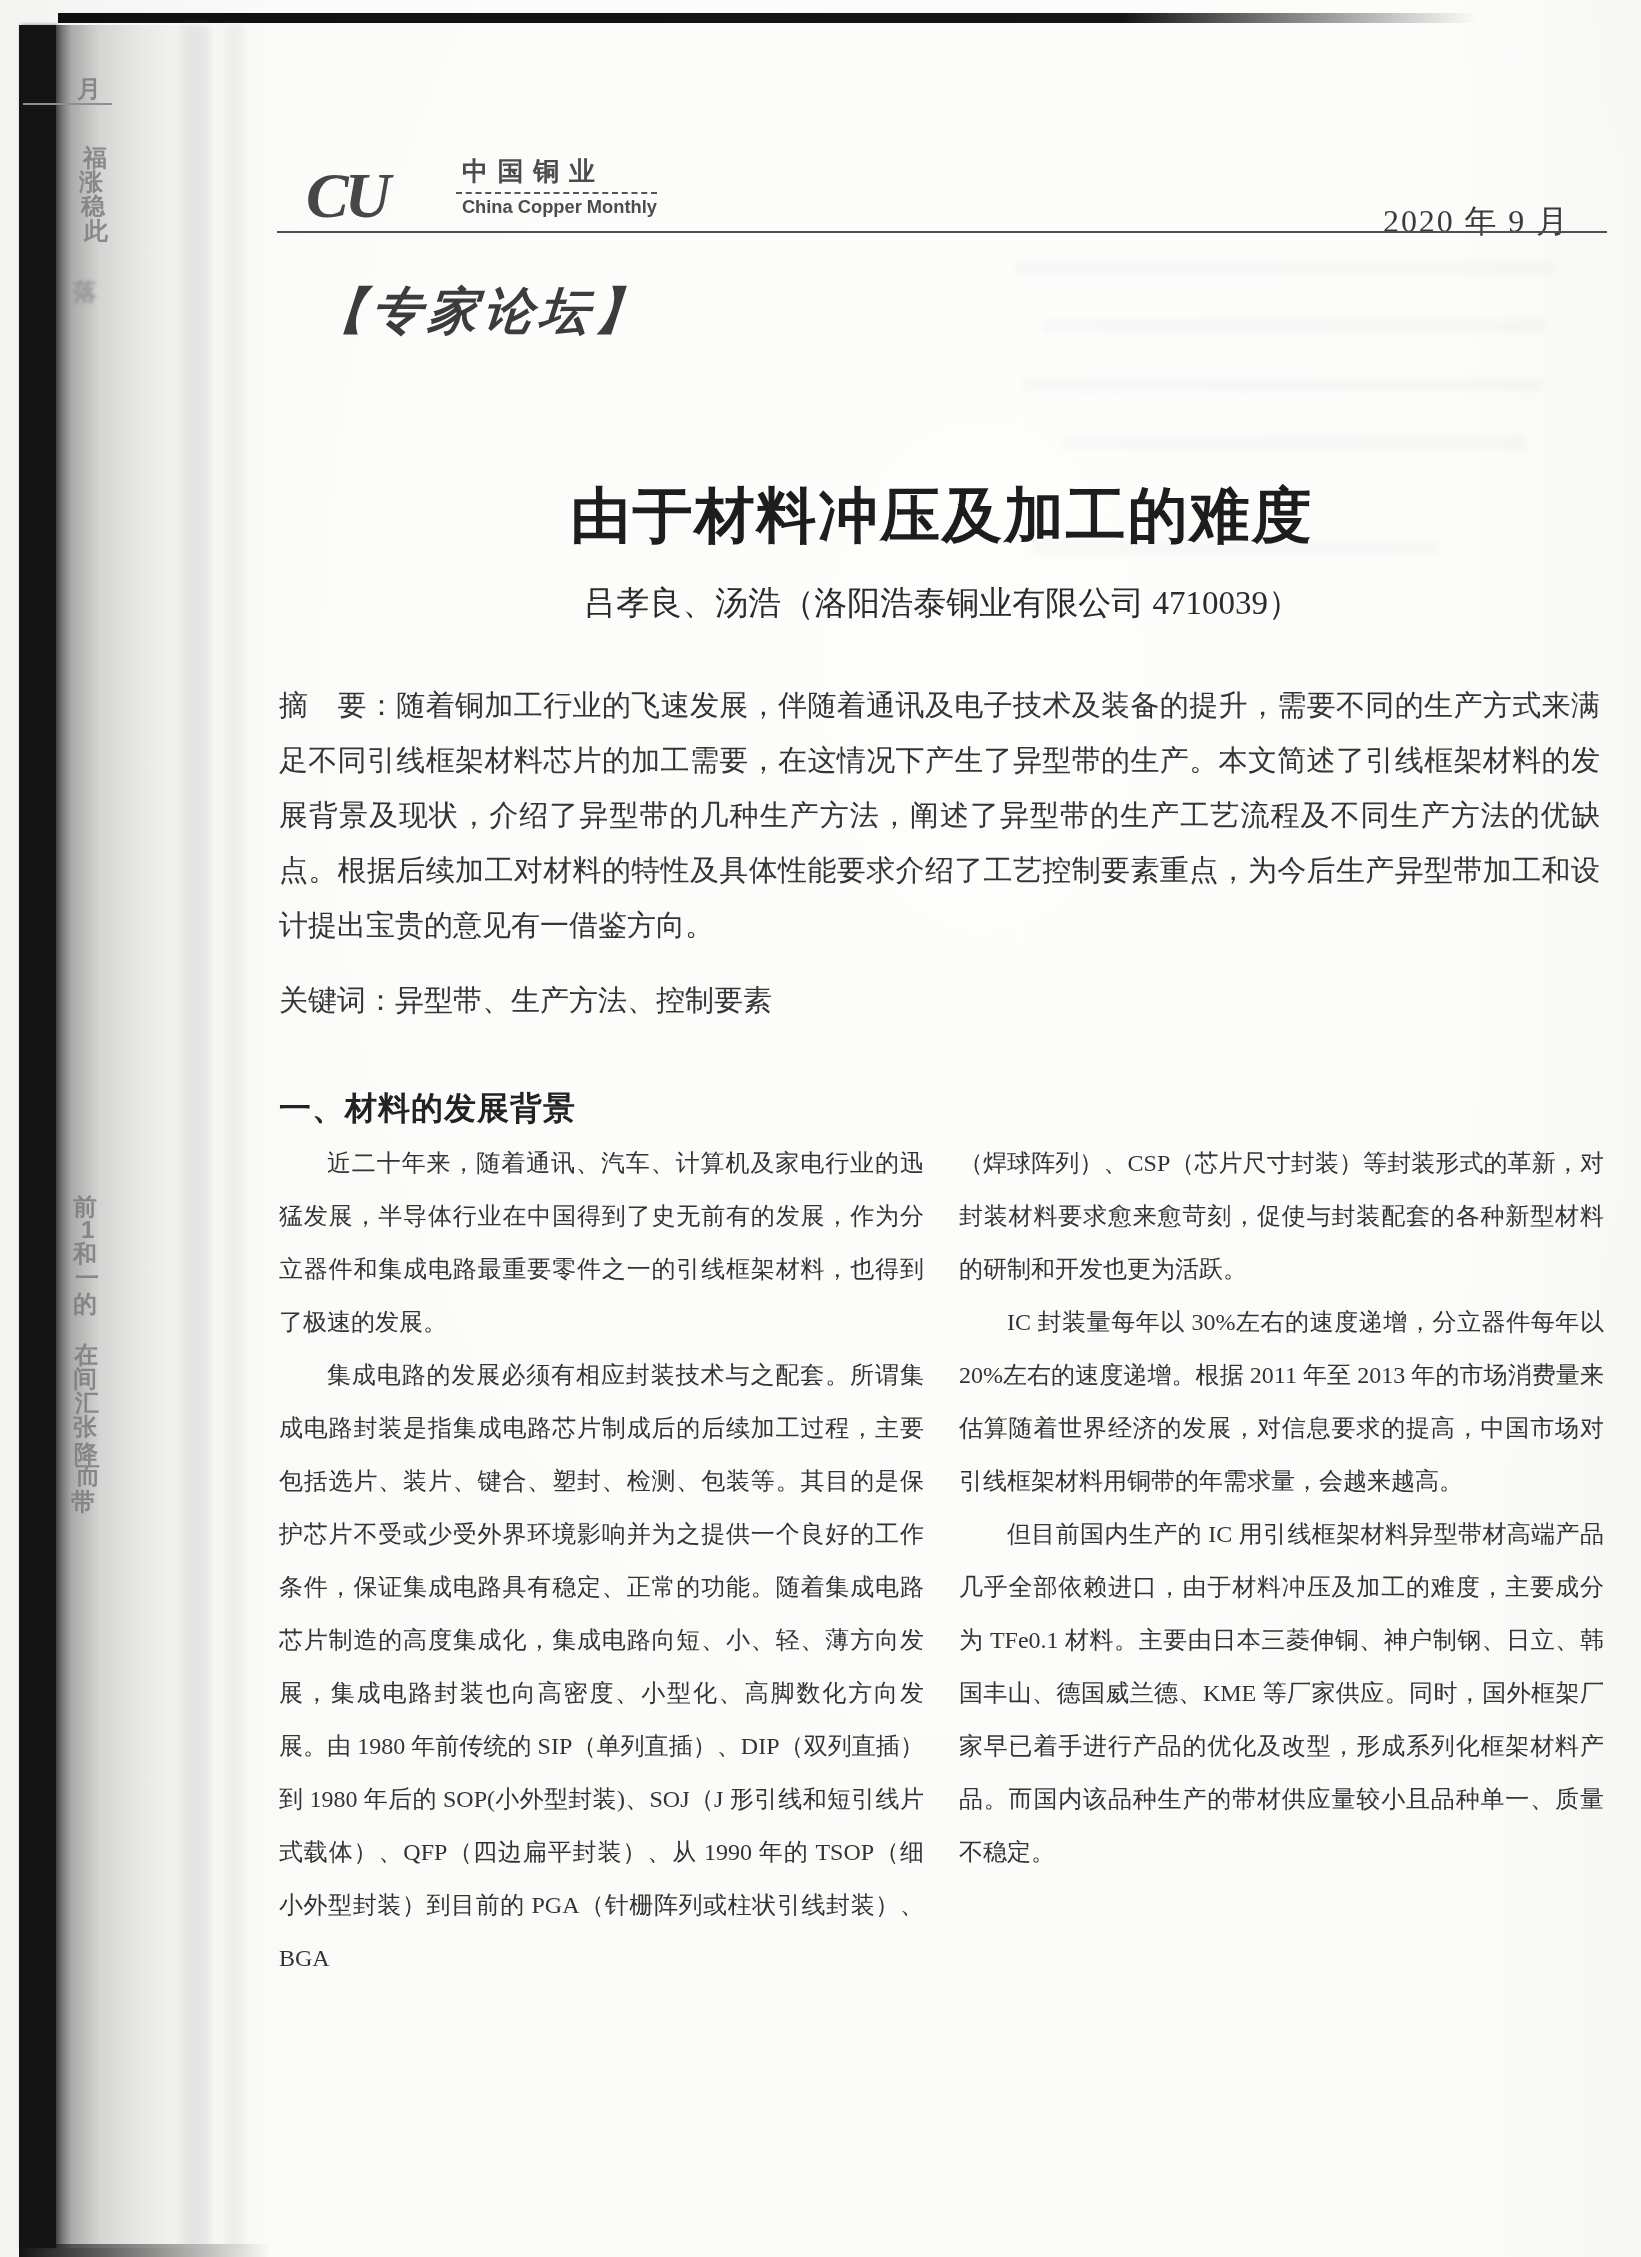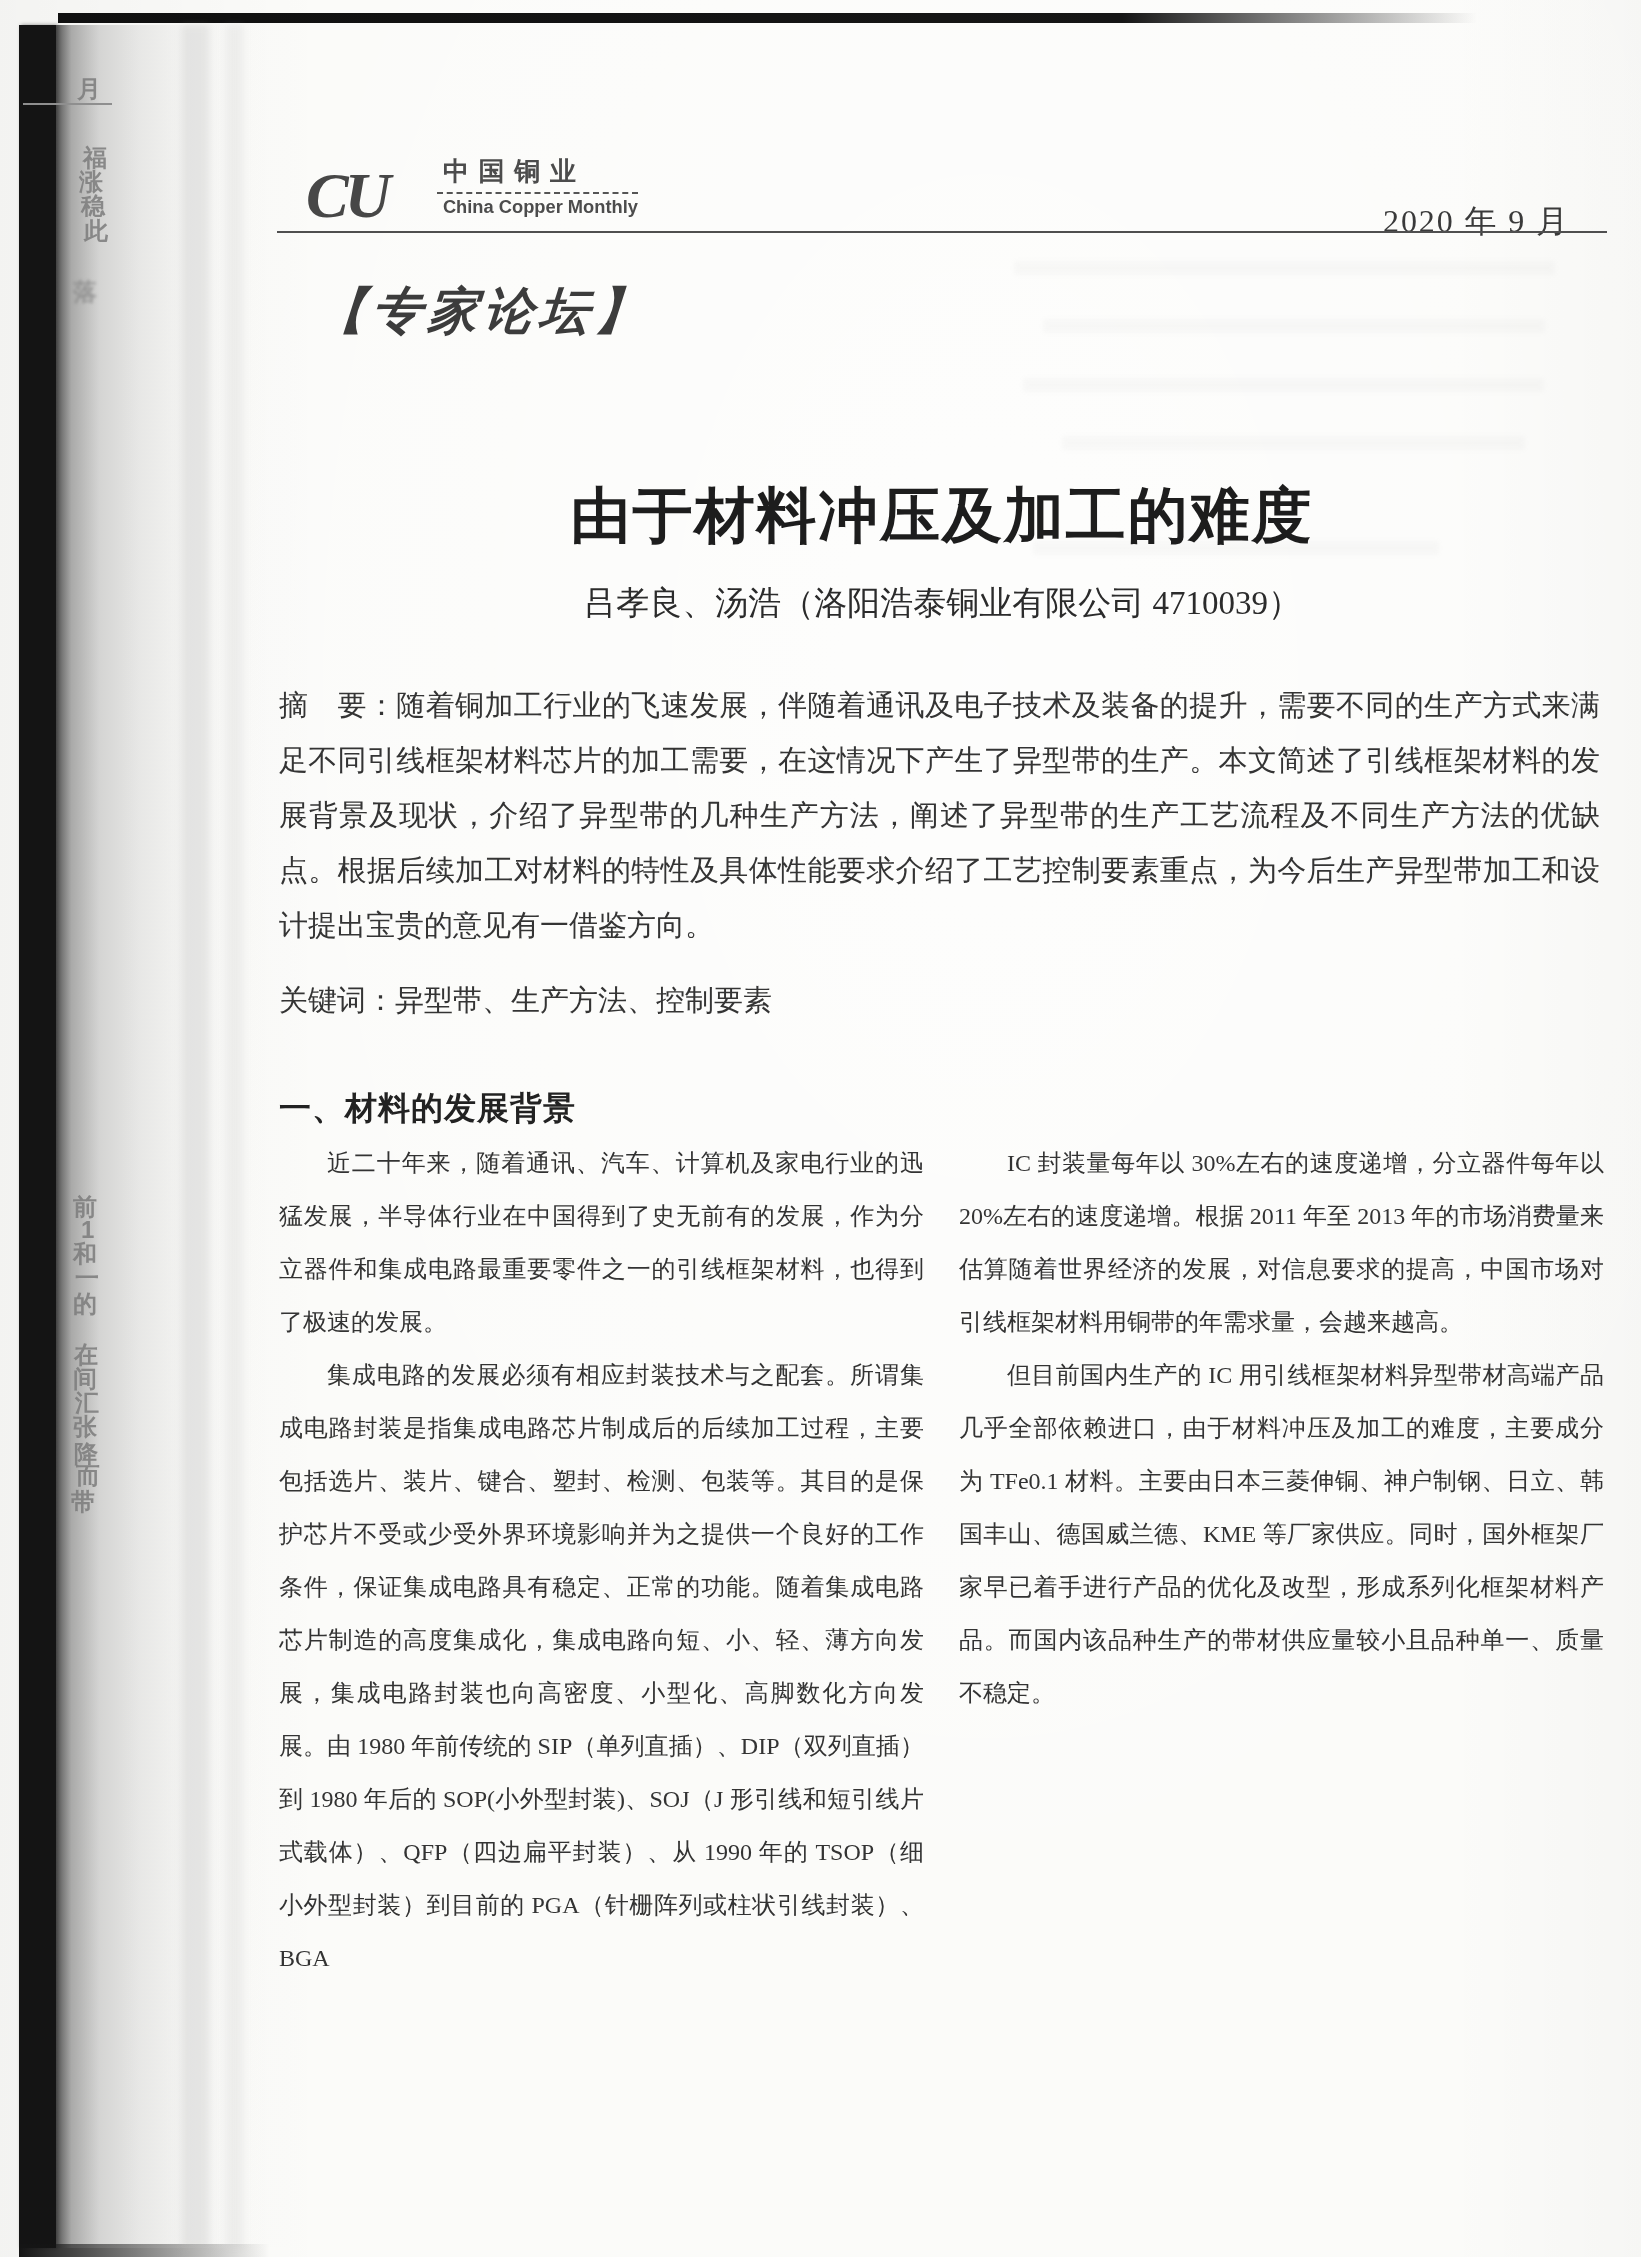--- a/index.html
+++ b/index.html
@@ -22,21 +22,21 @@
   .fold-band2{position:absolute;left:226px;top:25px;width:17.4px;height:2223px;background:rgba(190,190,190,.18);filter:blur(3.9px);}
   .ghost{position:absolute;color:#7c7c7c;font-weight:600;font-size:24px;line-height:24px;
          filter:blur(0.7px);opacity:.85;font-family:"Liberation Sans","DejaVu Sans",sans-serif;}
   .ghost-rule{position:absolute;left:23px;top:103px;width:89px;height:1.9px;background:#8f8f8f;filter:blur(0.5px);}
   .bleed{position:absolute;background:#9a9a9a;opacity:.05;filter:blur(2.9px);border-radius:2.9px;}
   
   .content{position:absolute;left:277px;top:0;width:1330px;height:2257px;color:#2f2f2f;}
   .logo{position:absolute;left:29px;top:154px;display:flex;align-items:flex-start;gap:47px;}
   .logo-cu{font-family:"Liberation Serif",serif;font-style:italic;font-weight:900;font-size:64px;
            line-height:64px;color:#474747;letter-spacing:-3.9px;margin-top:9.7px;}
-  .logo-text{margin-left:3px;}
+  .logo-text{margin-left:22px;}
   .logo-cn{font-family:"Liberation Sans",sans-serif;font-weight:700;font-size:26px;color:#4c4c4c;
            letter-spacing:9.7px;border-bottom:2.9px dashed #555;padding:0 5.8px 2.9px 5.8px;white-space:nowrap;}
   .logo-en{font-family:"Liberation Sans",sans-serif;font-weight:700;font-size:18.3px;color:#4c4c4c;
            padding:1.9px 0 0 5.8px;white-space:nowrap;}
   .issue-date{position:absolute;right:37px;top:187px;font-size:32px;color:#3a3a3a;letter-spacing:1.9px;margin-top:13px;}
   .header-rule{position:absolute;left:0;top:231px;width:100%;height:1.9px;background:#4f4f4f;}
   .forum-tag{position:absolute;left:39px;top:278px;font-size:50px;font-weight:700;color:#3c3c3c;
              font-style:italic;letter-spacing:5.8px;transform:skewX(-4deg);}
   .article-title{position:absolute;left:0;top:436px;width:100%;text-align:center;font-size:60px;
              font-weight:700;color:#1d1d1d;letter-spacing:1.9px;}
@@ -115,20 +115,21 @@
     <p class="keywords"><span>关键词：</span><span>异型带、生产方法、控制要素</span></p>
 
     <div class="section-heading">一、材料的发展背景</div>
 
     <div class="columns">
       <div class="col">
         <p class="indent">近二十年来，随着通讯、汽车、计算机及家电行业的迅猛发展，半导体行业在中国得到了史无前有的发展，作为分立器件和集成电路最重要零件之一的引线框架材料，也得到了极速的发展。</p>
         <p class="indent">集成电路的发展必须有相应封装技术与之配套。所谓集成电路封装是指集成电路芯片制成后的后续加工过程，主要包括选片、装片、键合、塑封、检测、包装等。其目的是保护芯片不受或少受外界环境影响并为之提供一个良好的工作条件，保证集成电路具有稳定、正常的功能。随着集成电路芯片制造的高度集成化，集成电路向短、小、轻、薄方向发展，集成电路封装也向高密度、小型化、高脚数化方向发展。由 1980 年前传统的 SIP（单列直插）、DIP（双列直插）到 1980 年后的 SOP(小外型封装)、SOJ（J 形引线和短引线片式载体）、QFP（四边扁平封装）、从 1990 年的 TSOP（细小外型封装）到目前的 PGA（针栅阵列或柱状引线封装）、BGA</p>
       </div>
       <div class="col">
+        <p>（焊球阵列）、CSP（芯片尺寸封装）等封装形式的革新，对封装材料要求愈来愈苛刻，促使与封装配套的各种新型材料的研制和开发也更为活跃。</p>
         <p class="indent">IC 封装量每年以 30%左右的速度递增，分立器件每年以20%左右的速度递增。根据 2011 年至 2013 年的市场消费量来估算随着世界经济的发展，对信息要求的提高，中国市场对引线框架材料用铜带的年需求量，会越来越高。</p>
         <p class="indent">但目前国内生产的 IC 用引线框架材料异型带材高端产品几乎全部依赖进口，由于材料冲压及加工的难度，主要成分为 TFe0.1 材料。主要由日本三菱伸铜、神户制钢、日立、韩国丰山、德国威兰德、KME 等厂家供应。同时，国外框架厂家早已着手进行产品的优化及改型，形成系列化框架材料产品。而国内该品种生产的带材供应量较小且品种单一、质量不稳定。</p>
       </div>
     </div>
 
   </div>
 
 </div>
 
 

